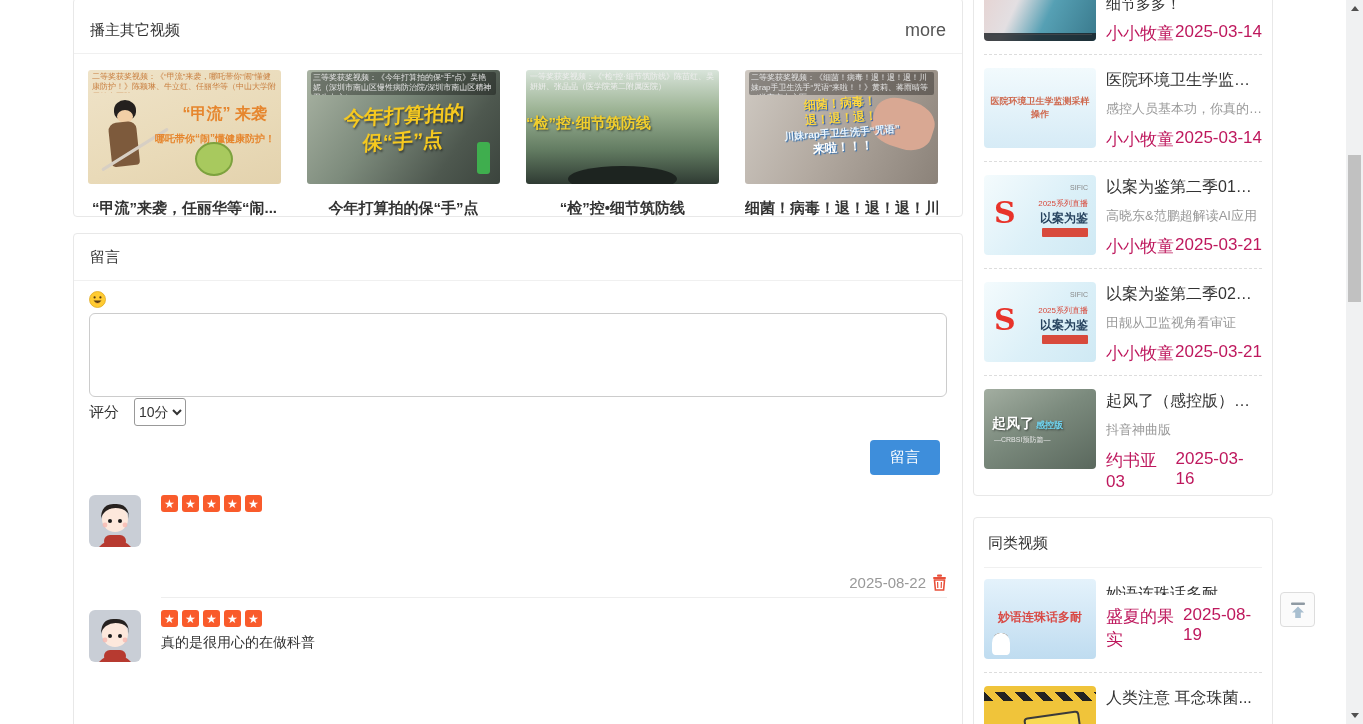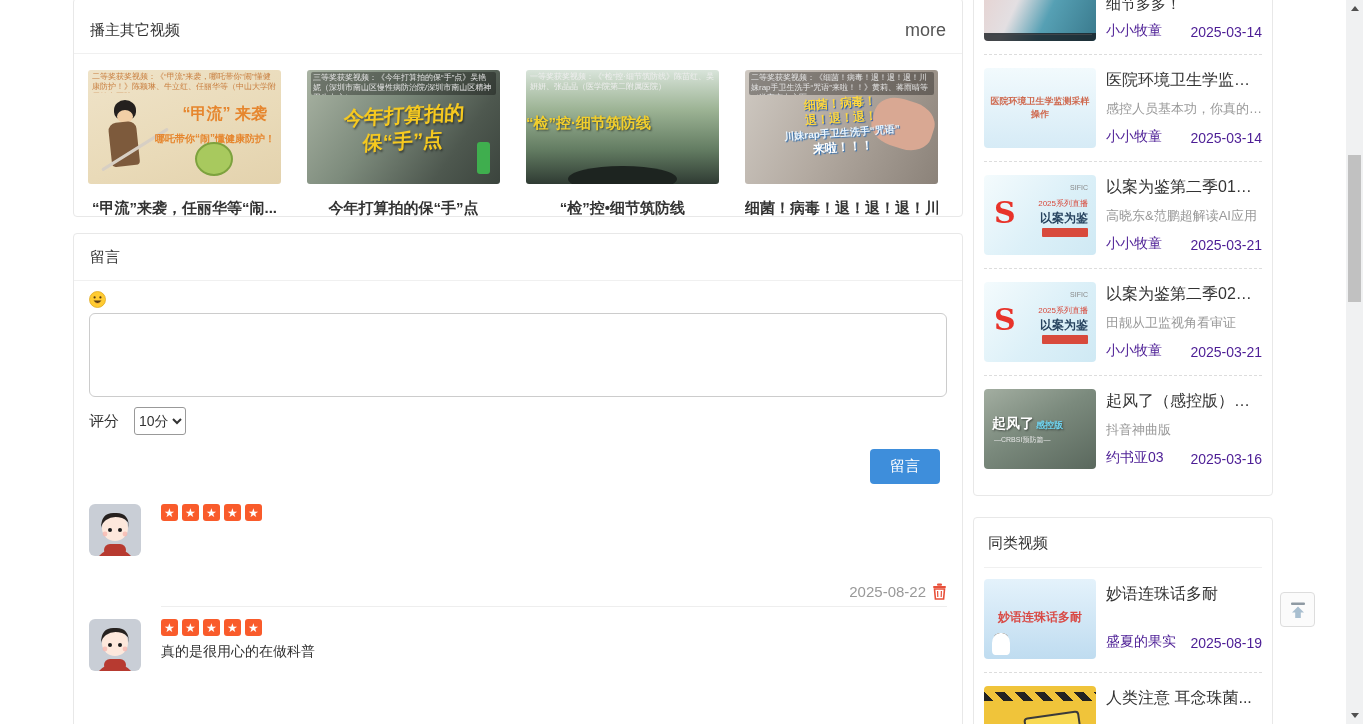--- a/index.html
+++ b/index.html
@@ -53,21 +53,21 @@
   .rap-lines .l4{color:#ffffff;font-size:12px;font-weight:800;line-height:15px;text-shadow:1px 1px 1px #2b6cb0;}
 
   
   #card-comment{left:73px;top:233px;width:890px;height:600px;}
   .cardB-header{padding:14px 16px 13px;border-bottom:1px solid #f0f0f0;}
   .form{padding:10px 15px 0;}
   .emoji-row{height:18px;}
   .emoji-btn{display:inline-block;width:17px;height:17px;cursor:pointer;}
   .comment-textarea{display:block;width:100%;height:84px;margin-top:4px;border:1px solid #ccc;
         border-radius:6px;box-sizing:border-box;resize:none;font-family:inherit;font-size:14px;padding:8px;}
-  .rating-row{margin-top:10px;display:flex;align-items:center;gap:15px;font-size:15px;color:#333;}
+  .rating-row{margin-top:1px;display:flex;align-items:center;gap:15px;font-size:15px;color:#333;}
   .rating-select{height:28px;font-size:14px;color:#333;border:1px solid #999;border-radius:3px;background:#fff;}
   .submit-row{display:flex;justify-content:flex-end;margin-top:14px;padding-right:7px;}
   .btn-blue{width:70px;height:35px;background:#3e8edb;color:#fff;border:none;border-radius:4px;
             font-size:15px;cursor:pointer;font-family:inherit;}
   .comment{display:flex;padding:0 15px;margin-top:20px;}
   .comment.second{margin-top:12px;}
   .avatar{width:52px;height:52px;border-radius:6px;flex:none;overflow:hidden;}
   .c-body{margin-left:20px;flex:1;min-width:0;}
   .stars{display:flex;gap:4px;}
   .star{width:17px;height:17px;background:#f95b2b;border-radius:3px;color:#fff;font-size:12px;
@@ -83,21 +83,21 @@
   #card-similar{left:973px;top:517px;width:300px;height:260px;padding:0 10px;}
   .s2-header{padding:16px 4px 14px;font-size:15px;color:#333;border-bottom:1px solid #f0f0f0;}
   .s-item{display:flex;height:80px;cursor:pointer;}
   .s-item.mt{margin-top:11px;}
   .s-divider{border-top:1px dashed #ddd;margin:13px 0;}
   .s-thumb{width:112px;height:80px;border-radius:4px;flex:none;position:relative;overflow:hidden;}
   .s-col{margin-left:10px;flex:1;min-width:0;}
   .s-col.between{display:flex;flex-direction:column;justify-content:space-between;padding:3px 0 8px;}
   .s-title{font-size:16px;color:#333;white-space:nowrap;overflow:hidden;text-overflow:ellipsis;margin-top:2px;}
   .s-sub{font-size:13px;color:#999;margin-top:9px;white-space:nowrap;overflow:hidden;text-overflow:ellipsis;}
-  .s-meta{display:flex;justify-content:space-between;font-size:14px;color:#4c1d95;margin-top:10px;align-items:flex-end;}
+  .s-meta{display:flex;justify-content:space-between;font-size:17px;color:#be185d;margin-top:10px;}
   .s-col.partial .s-title{margin-top:34px;font-size:15px;}
   .s-col.partial .s-meta{margin-top:8px;}
 
   .thumb-nurse{background:linear-gradient(115deg,#e7cfcc 0%,#e3dfe2 35%,#56a0b4 60%,#39798c 100%);}
   .vbar{position:absolute;bottom:0;left:0;right:0;height:8px;background:rgba(22,27,32,.78);}
   .vbar-line{position:absolute;bottom:6px;left:4px;right:4px;height:1px;background:#cfd4d8;}
 
   .thumb-slide{background:linear-gradient(180deg,#f2fafd 0%,#d6ebf6 100%);
                display:flex;align-items:center;justify-content:center;}
   .slide-t{color:#cf6a50;font-size:9px;font-weight:700;text-align:center;padding:0 6px;}

